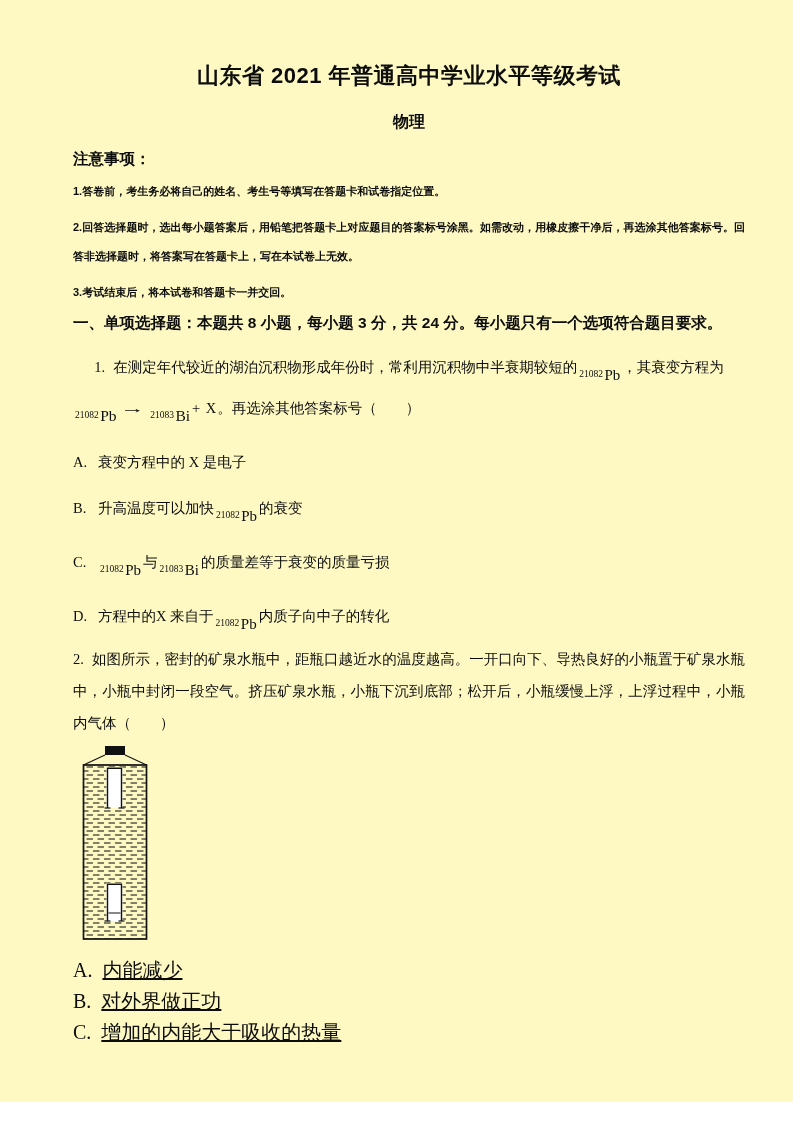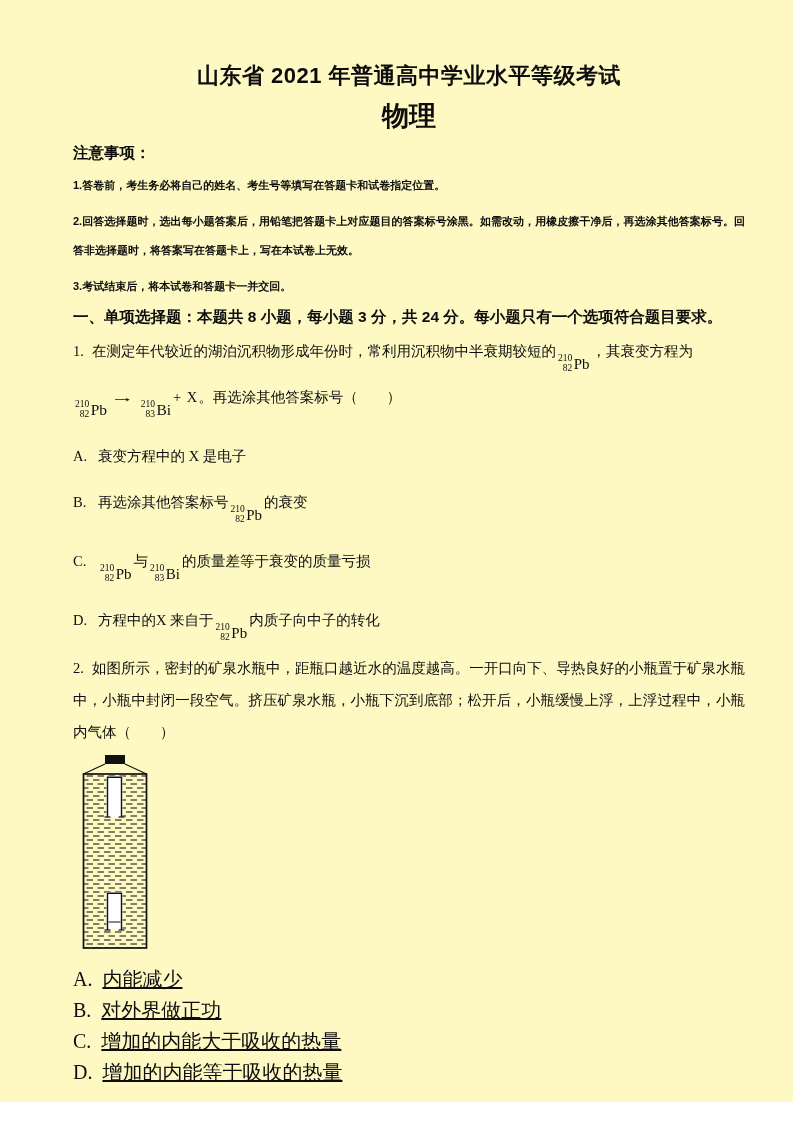--- a/index.html
+++ b/index.html
@@ -19,23 +19,23 @@
     font-family:"Liberation Sans", sans-serif;
     font-weight:700;
     font-size:22px;
     line-height:28px;
     letter-spacing:0.5px;
   }
   .subtitle{
     text-align:center;
     font-family:"Liberation Sans", sans-serif;
     font-weight:700;
-    font-size:27px;
+    font-size:16px;
     line-height:24px;
-    margin-top:14px;
+    margin-top:20px;
   }
   .notice-heading{
     font-family:"Liberation Sans", sans-serif;
     font-weight:700;
     font-size:15.5px;
     line-height:22px;
     margin-top:14px;
   }
   .notice-item{
     font-family:"Liberation Sans", sans-serif;
@@ -50,21 +50,21 @@
     font-weight:700;
     font-size:15.5px;
     line-height:29px;
     margin-top:1px;
   }
   
   .q-stem,.q-option,.eq-line{
     font-size:14.5px;
     line-height:24px;
   }
-  .q1-stem{margin-top:8px;}
+  .q1-stem{margin-top:18px;text-align:center;}
   .q-number{display:inline-block;margin-right:8px;}
   .eq-line{margin-top:9px;}
   .q1-option{margin-top:22px;}
   .q1-option .opt-label{display:inline-block;min-width:16px;margin-right:9px;}
   .q2-stem{
     margin-top:7px;
     text-align:justify;
     line-height:32px;
   }
   .q2-options{margin-top:8px;}
@@ -76,21 +76,21 @@
   .q2-option .opt-label{display:inline-block;min-width:16px;margin-right:10px;}
   
   .nuclide{
     display:inline-flex;
     align-items:center;
     vertical-align:-5px;
     margin:0 2px;
   }
   .nstack{
     display:inline-flex;
-    flex-direction:column;
+    flex-direction:row;
     align-items:flex-end;
     line-height:1;
     margin-right:1.5px;
   }
   .nsup,.nsub{font-size:9.5px;line-height:1.05;}
   .nsym{font-size:15px;}
   .eq-line .nsym{font-size:15.5px;}
   .arrow{
     display:inline-block;
     transform:scaleX(1.7);
@@ -140,21 +140,21 @@
             <span class="nsup">210</span>
             <span class="nsub">83</span>
           </span>
           <span class="nsym">Bi</span>
         </span><span class="eq-plus">+ X</span><span>。再选涂其他答案标号（　　）</span>
     </div>
     <div class="q-option q1-option">
       <span class="opt-label">A.</span><span>衰变方程中的 X 是电子</span>
     </div>
     <div class="q-option q1-option">
-      <span class="opt-label">B.</span><span>再选涂其他答案标号</span><span class="nuclide">
+      <span class="opt-label">B.</span><span>升高温度可以加快</span><span class="nuclide">
           <span class="nstack">
             <span class="nsup">210</span>
             <span class="nsub">82</span>
           </span>
           <span class="nsym">Pb</span>
         </span><span>的衰变</span>
     </div>
     <div class="q-option q1-option">
       <span class="opt-label">C.</span><span class="nuclide">
           <span class="nstack">
@@ -222,19 +222,16 @@
     <div class="q2-options">
       <div class="q2-option">
         <span class="opt-label">A.</span><span>内能减少</span>
       </div>
       <div class="q2-option">
         <span class="opt-label">B.</span><span>对外界做正功</span>
       </div>
       <div class="q2-option">
         <span class="opt-label">C.</span><span>增加的内能大于吸收的热量</span>
       </div>
-      <div class="q2-option">
-        <span class="opt-label">D.</span><span>增加的内能等于吸收的热量</span>
-      </div>
     </div>
   </div>
 
 </div>
 
 </body></html>

